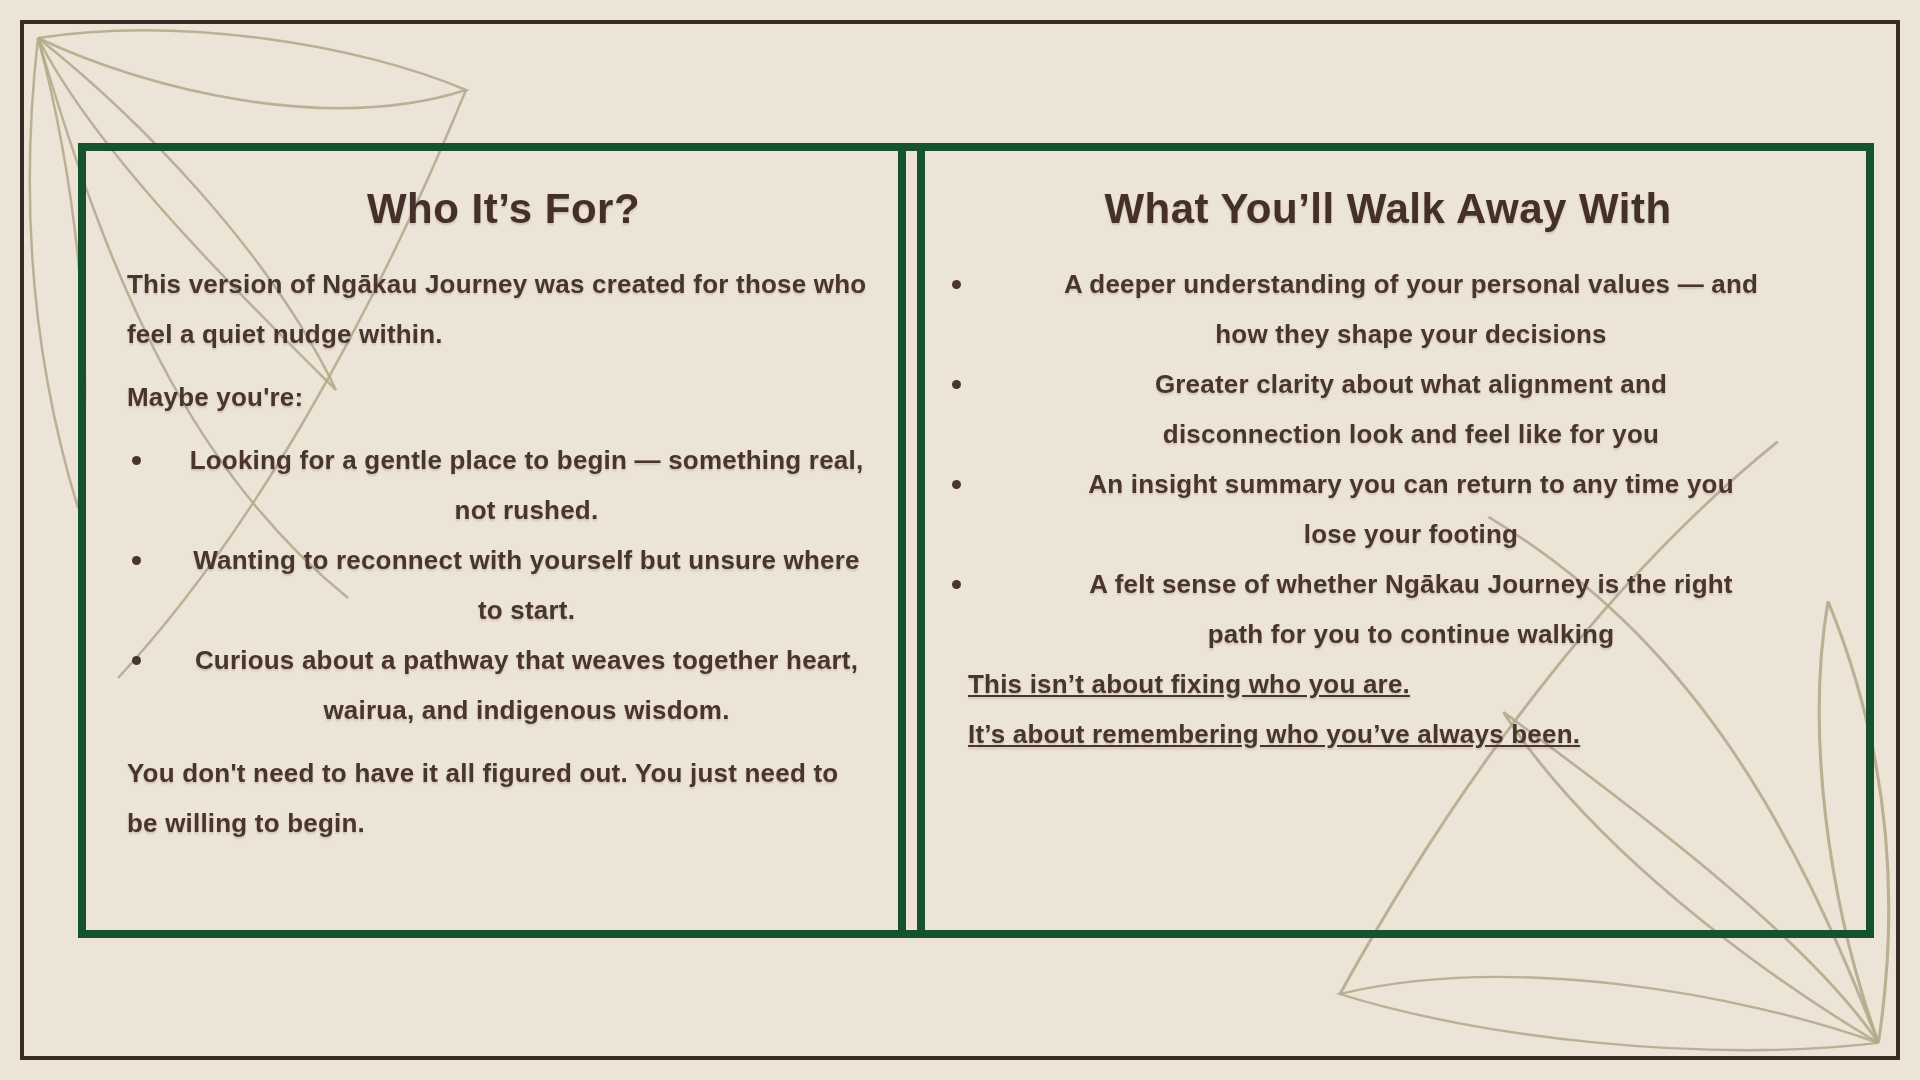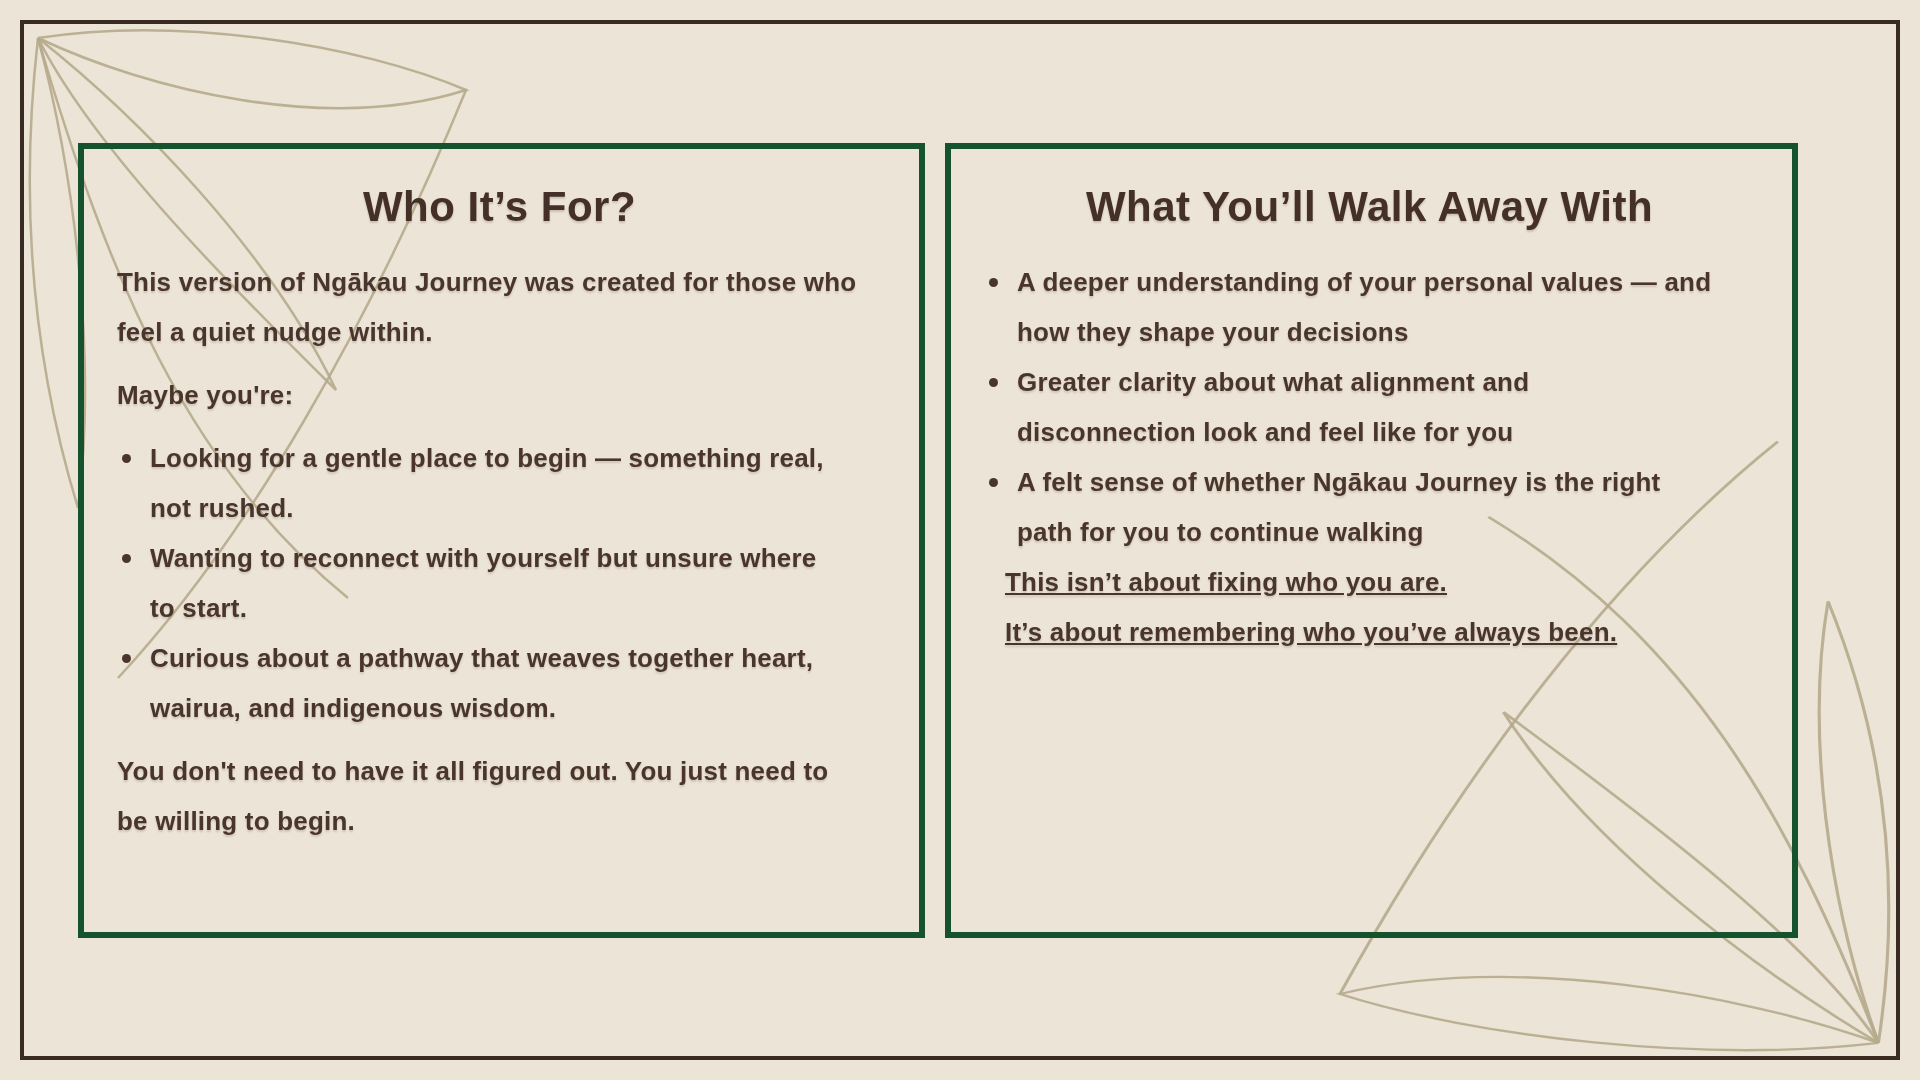--- a/index.html
+++ b/index.html
@@ -30,26 +30,26 @@
     fill: none;
     stroke: #b6aa8c;
     stroke-width: 2.5;
     opacity: 0.9;
   }
   .panel {
     position: absolute;
     top: 143px;
     height: 795px;
     box-sizing: border-box;
-    border: 6px solid #14532d;
-    padding: 34px 24px 0 20px;
+    border: 8px solid #14532d;
+    padding: 34px 24px 0 28px;
     background: transparent;
   }
   .panel-left  { left: 78px;  width: 847px; }
-  .panel-right { left: 945px; width: 853px; }
+  .panel-right { left: 898px; width: 976px; }
   .panel h2 {
     margin: 0 0 26px 0;
     text-align: center;
     font-size: 42px;
     font-weight: 700;
     letter-spacing: 0.5px;
     color: #443028;
     text-shadow: 0 2px 2px rgba(74,53,44,0.20);
   }
   .body-text {
@@ -66,20 +66,21 @@
   }
   .body-text ul {
     list-style: none;
     margin: 0;
     padding: 0;
   }
   ul.bullets li {
     position: relative;
     padding-left: 46px;
     white-space: pre-line;
+    text-align: center;
   }
   ul.bullets li::before {
     content: "";
     position: absolute;
     left: 18px;
     top: 21px;
     width: 9px;
     height: 9px;
     border-radius: 50%;
     background: #4a352c;
@@ -137,20 +138,22 @@
   </section>
 
   <section class="panel panel-right">
     <h2>What You’ll Walk Away With</h2>
     <div class="body-text">
       <ul class="bullets">
           <li>A deeper understanding of your personal values — and
 how they shape your decisions</li>
           <li>Greater clarity about what alignment and
 disconnection look and feel like for you</li>
+          <li>An insight summary you can return to any time you
+lose your footing</li>
           <li>A felt sense of whether Ngākau Journey is the right
 path for you to continue walking</li>
         </ul>
       <ul class="closing">
           <li>This isn’t about fixing who you are.</li>
           <li>It’s about remembering who you’ve always been.</li>
         </ul>
     </div>
   </section>
 

